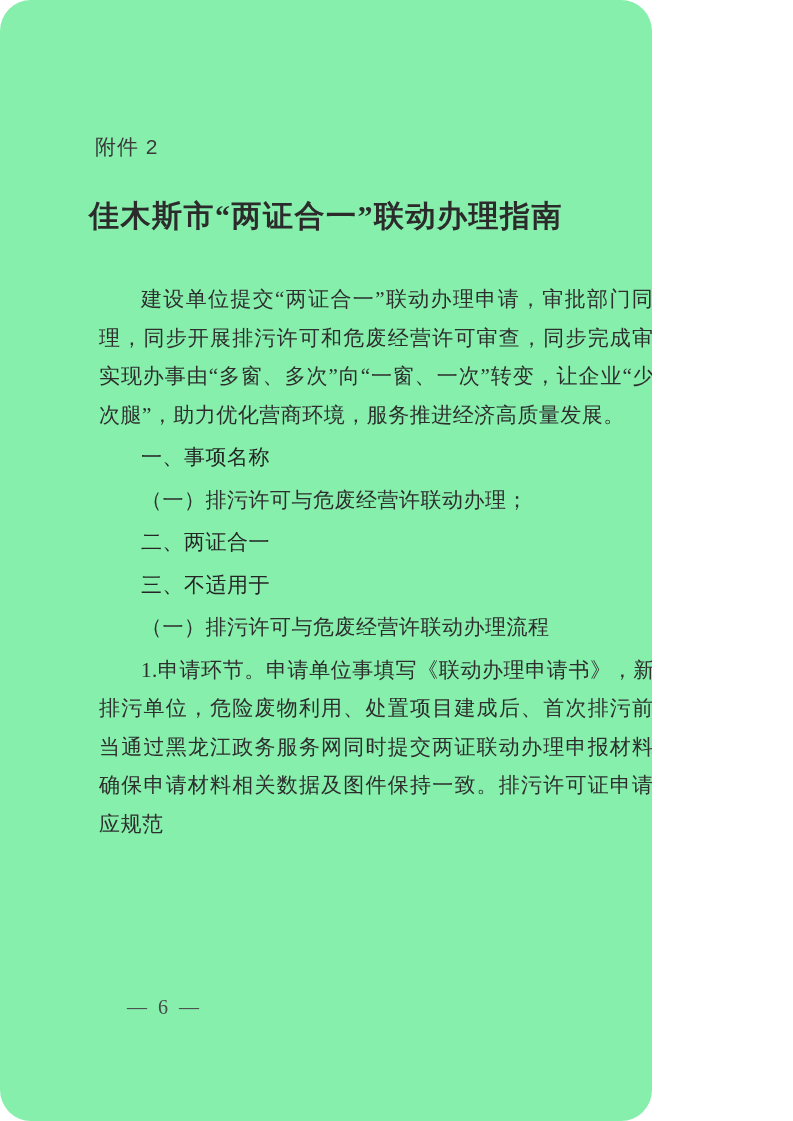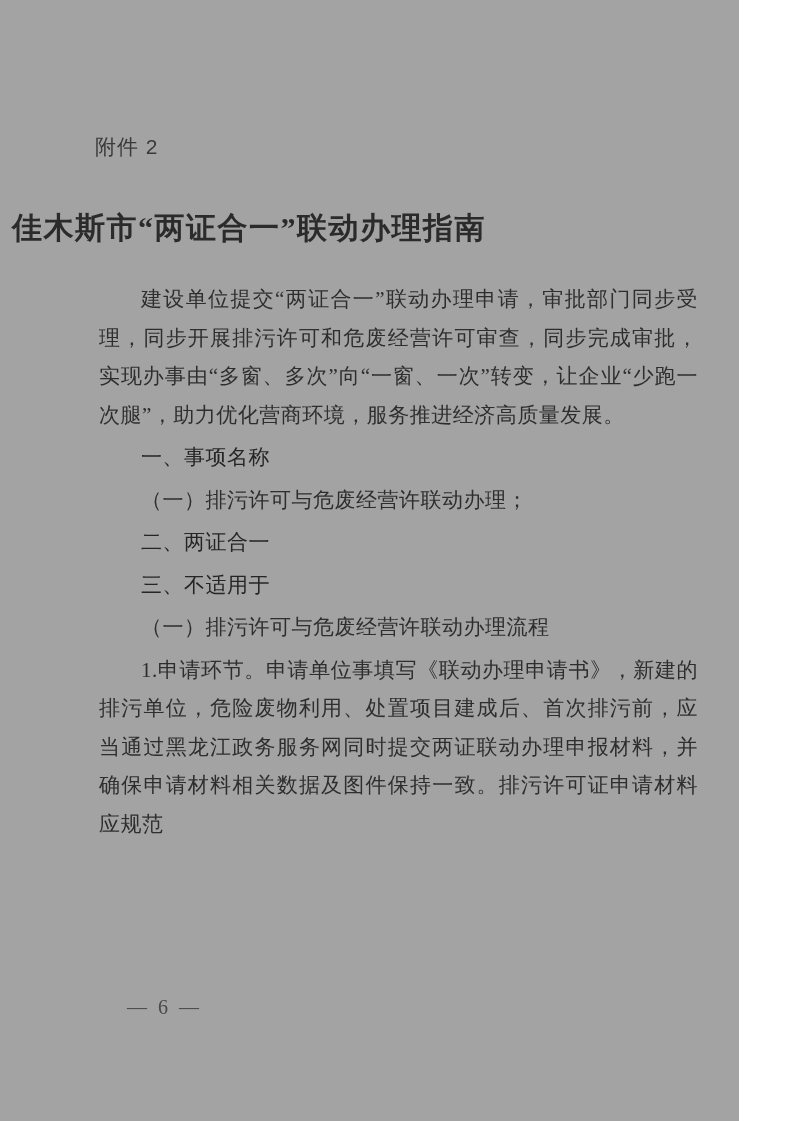--- a/index.html
+++ b/index.html
@@ -2,41 +2,42 @@
 <html><head>
 <meta charset="utf-8">
 <style>
   html, body {
     margin: 0;
     padding: 0;
     background: #ffffff;
   }
   .page {
     position: relative;
-    width: 739px;
+    width: 652px;
     height: 1121px;
-    background: #a3a3a3;
+    background: #86efac;
     overflow: hidden;
+    border-radius: 31px;
   }
   .attachment {
     position: absolute;
     left: 95px;
     top: 133px;
     font-family: "Liberation Sans", "DejaVu Sans", sans-serif;
     font-size: 21px;
     color: #3a3a3a;
     letter-spacing: 1px;
   }
   .doc-title {
     position: absolute;
     left: 0;
     right: 0;
     top: 196px;
-    margin: 12px;
-    text-align: left;
+    margin: 0;
+    text-align: center;
     font-family: "Liberation Serif", "DejaVu Serif", serif;
     font-weight: bold;
     font-size: 30px;
     color: #2b2b2b;
     letter-spacing: 1.5px;
   }
   .doc-body {
     position: absolute;
     left: 95px;
     top: 276px;

